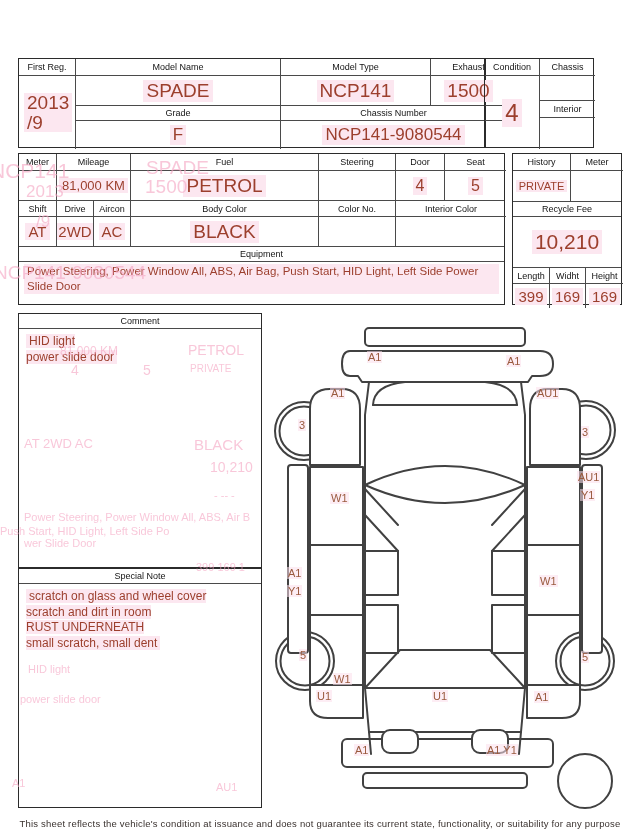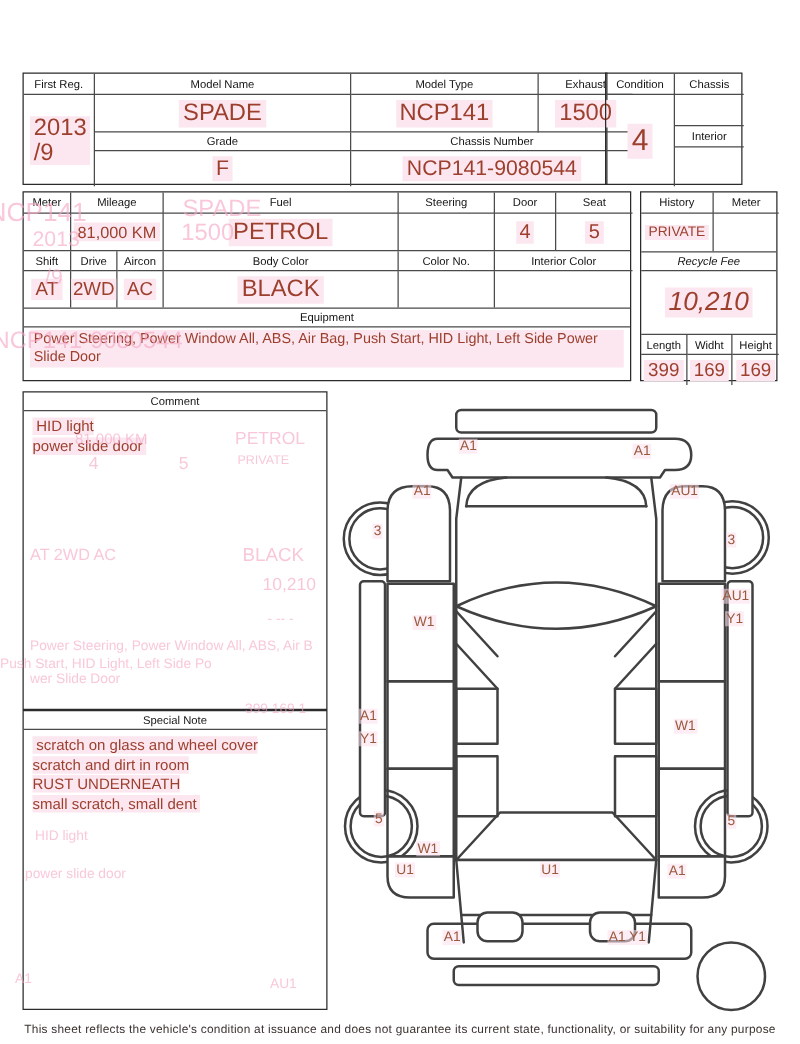--- a/index.html
+++ b/index.html
@@ -48,21 +48,21 @@
     position:absolute; top:818px; left:0; width:100%; text-align:center;
     font-size:9.5px; color:#3a322f; letter-spacing:.2px;
   }
   
   .gA  { grid-template-columns:57px 205px 150px 75px; grid-template-rows:17px 30px 15px 28px; }
   .gB  { grid-template-columns:55px 55px; grid-template-rows:17px 25px 17px 31px; }
   .gC1 { grid-template-columns:38px 74px 188px 77px 49px 61px; grid-template-rows:17px 29px; }
   .gC2 { grid-template-columns:38px 37px 37px 188px 77px 110px; grid-template-rows:16px 29px; }
   .gC3 { grid-template-columns:1fr; grid-template-rows:15px 46px; }
   .gD1 { grid-template-columns:58px 52px; grid-template-rows:17px 30px; }
-  .gD2 { grid-template-columns:1fr; grid-template-rows:15px 50px;font-style:italic; }
+  .gD2 { grid-template-columns:1fr; grid-template-rows:15px 50px; }
   .gD3 { grid-template-columns:37px 36px 37px; grid-template-rows:16px 24px; }
 </style>
 </head>
 <body>
 
 <div id="page">
 
 
   <div id="ghost-layer">
       <div class="ghost" style="left: -10px; top: 160px; font-size: 21px;">NCP141</div>

